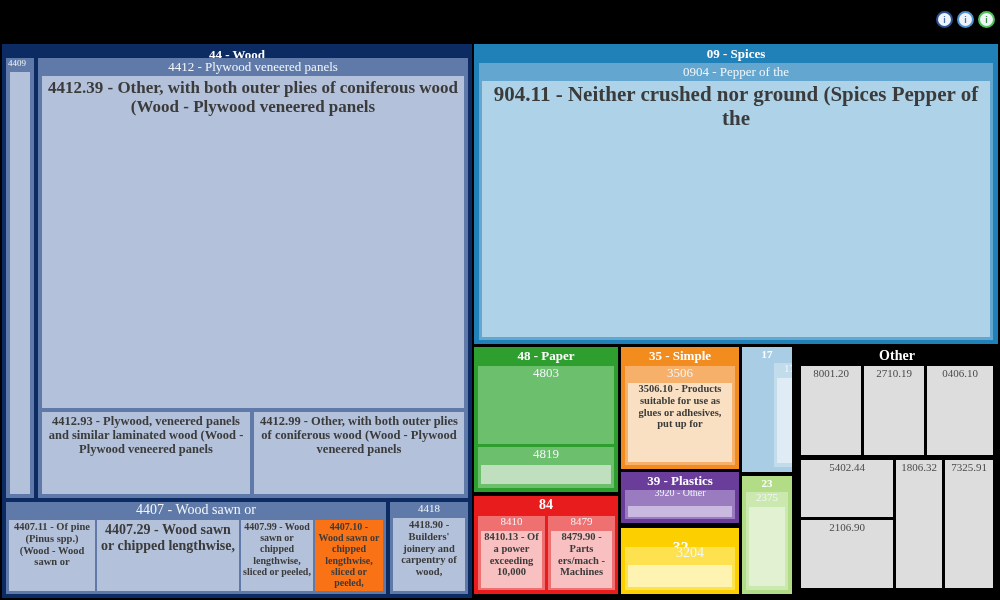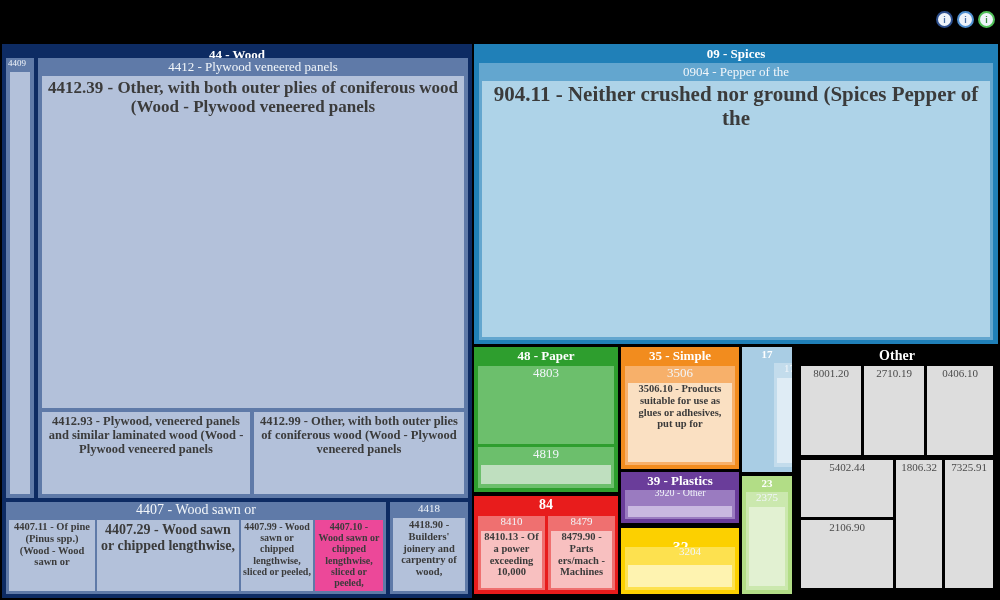--- a/index.html
+++ b/index.html
@@ -98,21 +98,21 @@
     </div>
 
     <div class="node" style="left:91px;top:18px;width:142px;height:71px;background:#b3c1da;">
       <div class="lbl" style="top:2px;font-size:14px;">4407.29 - Wood sawn or chipped lengthwise,</div>
     </div>
 
     <div class="node" style="left:235px;top:18px;width:72px;height:71px;background:#b3c1da;">
       <div class="lbl" style="top:1px;font-size:10px;">4407.99 - Wood sawn or chipped lengthwise, sliced or peeled,</div>
     </div>
 
-    <div class="node" style="left:309px;top:18px;width:68px;height:71px;background:#ec4899;font-family:Liberation Serif, serif;">
+    <div class="node" style="left:309px;top:18px;width:68px;height:71px;background:#f97316;font-family:Liberation Serif, serif;">
       <div class="lbl" style="top:1px;font-size:10px;">4407.10 - Wood sawn or chipped lengthwise, sliced or peeled,</div>
     </div>
   </div>
 
   <div class="node" style="left:390px;top:502px;width:78px;height:92px;background:#5f7aa8;">
     <div class="hdr sub" style="top:1px;font-size:11px;">4418</div>
     <div class="node" style="left:3px;top:16px;width:72px;height:73px;background:#b3c1da;">
       <div class="lbl" style="top:1px;font-size:10.5px;">4418.90 - Builders' joinery and carpentry of wood,</div>
     </div>
   </div>
@@ -156,21 +156,21 @@
     <div class="hdr" style="top:2px;font-size:13px;">39 - Plastics</div>
     <div class="node" style="left:4px;top:18px;width:110px;height:29px;background:#9a7bc0;">
       <div class="hdr sub" style="top:-2px;font-size:10px;">3920 - Other</div>
       <div class="node" style="left:3px;top:16px;width:104px;height:11px;background:#c9b8e0;"></div>
     </div>
   </div>
 
   <div class="node" style="left:621px;top:528px;width:118px;height:66px;background:#fcd000;">
     <div class="hdr" style="top:12px;font-size:16px;font-style:italic;">32</div>
     <div class="node" style="left:4px;top:19px;width:110px;height:43px;background:#fde14f;">
-      <div class="hdr sub" style="top:-1px;font-size:11px;padding-left:20px;">3204</div>
+      <div class="hdr sub" style="top:-1px;font-size:14px;padding-left:20px;">3204</div>
       <div class="node" style="left:3px;top:18px;width:104px;height:22px;background:#fef3b0;"></div>
     </div>
   </div>
 
   <div class="node" style="left:474px;top:496px;width:144px;height:98px;background:#e81c1c;">
     <div class="hdr" style="top:2px;font-size:14px;">84</div>
 
     <div class="node" style="left:4px;top:20px;width:67px;height:74px;background:#ef7070;">
       <div class="hdr sub" style="top:0px;font-size:11px;">8410</div>
       <div class="node" style="left:3px;top:15px;width:61px;height:57px;background:#f8c0c0;">

